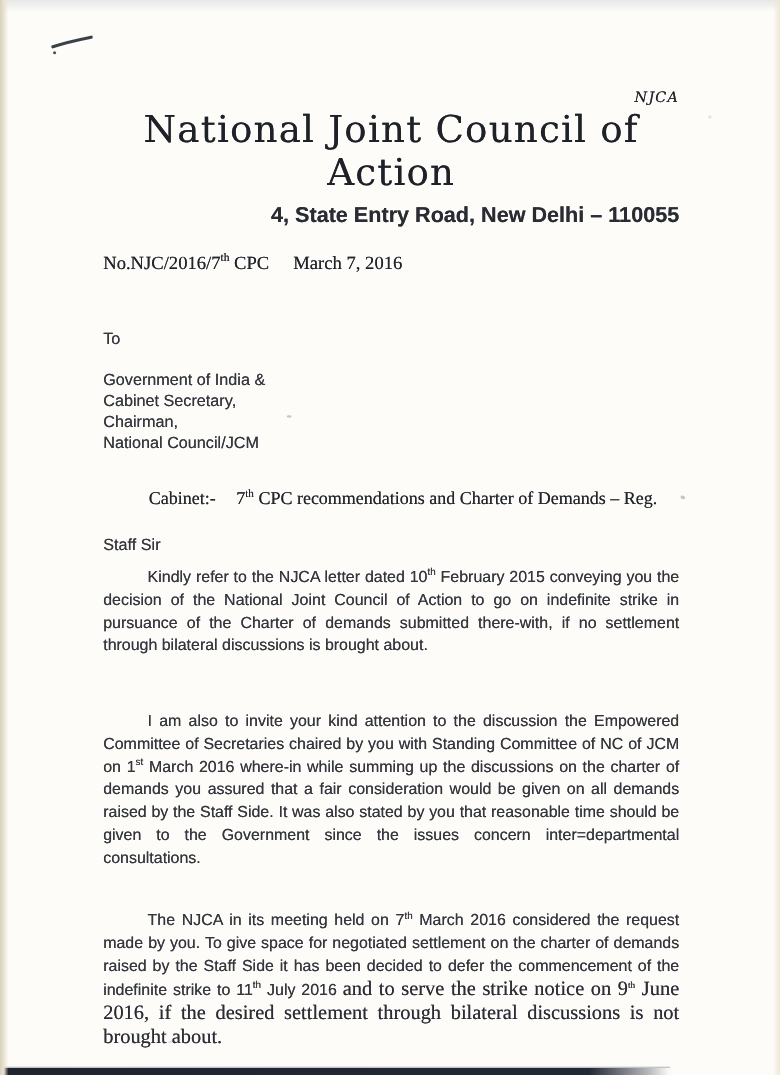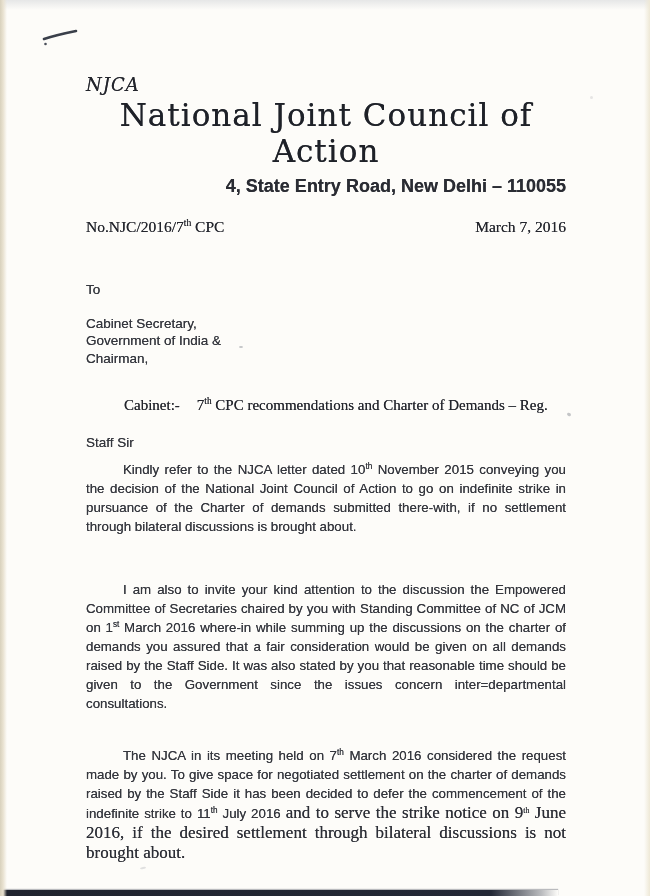--- a/index.html
+++ b/index.html
@@ -46,24 +46,24 @@
 
   
   .content {
     position: relative;
     padding: 0 84px 0 86px;
     z-index: 1;
     text-shadow: 0 0 0.55px rgba(45,47,55,0.85); 
   }
   .org-abbr {
     padding-top: 74px;
-    text-align: left;
+    text-align: right;
     font-family: "DejaVu Serif", serif;
     font-style: italic;
-    font-size: 18px;
+    font-size: 12px;
     letter-spacing: 1px;
     color: #23252c;
   }
   .org-name {
     margin: 2px 0 0 0;
     text-align: center;
     font-family: "DejaVu Serif", serif;
     font-weight: normal;
     font-size: 31px;
     letter-spacing: 1px;
@@ -72,21 +72,20 @@
   .org-address {
     margin-top: 7px;
     text-align: right;
     font-size: 18px;
     font-weight: bold;
     color: #2a2c33;
   }
   .ref-row {
     margin-top: 21px;
     display: flex;
-    justify-content: space-between;
     font-family: "Liberation Serif", serif;
     font-size: 15.5px;
     color: #23252c;
     gap: 20px;
   }
   .recipient { margin-top: 45px; font-size: 13.5px; line-height: 17.5px; }
   .recipient .to-label { margin-bottom: 16px; }
   .subject-row {
     margin-top: 30px;
     padding-left: 38px;
@@ -138,28 +137,29 @@
     <div class="org-address">4, State Entry Road, New Delhi – 110055</div>
   </header>
 
   <div class="ref-row">
     <span><span>No.NJC/2016/7</span><sup>th</sup><span> CPC</span></span>
     <span>March 7, 2016</span>
   </div>
 
   <div class="recipient">
     <div class="to-label">To</div>
+    <div>Government of India &amp;</div>
     <div>Cabinet Secretary,</div>
-    <div>Government of India &amp;</div>
     <div>Chairman,</div>
+    <div>National Council/JCM</div>
   </div>
 
   <div class="subject-row">
     <span class="subject-label">Cabinet:-</span><span><span>7</span><sup>th</sup><span> CPC recommendations and Charter of Demands – Reg.</span></span>
   </div>
 
   <div class="greeting">Staff Sir</div>
 
-  <p class="body-para p1"><span>Kindly refer to the NJCA letter dated 10</span><sup>th</sup><span> November 2015 conveying you the decision of the National Joint Council of Action to go on indefinite strike in pursuance of the Charter of demands submitted there-with, if no settlement through bilateral discussions is brought about.</span></p>
+  <p class="body-para p1"><span>Kindly refer to the NJCA letter dated 10</span><sup>th</sup><span> February 2015 conveying you the decision of the National Joint Council of Action to go on indefinite strike in pursuance of the Charter of demands submitted there-with, if no settlement through bilateral discussions is brought about.</span></p>
   <p class="body-para p2"><span>I am also to invite your kind attention to the discussion the Empowered Committee of Secretaries chaired by you with Standing Committee of NC of JCM on 1</span><sup>st</sup><span> March 2016 where-in while summing up the discussions on the charter of demands you assured that a fair consideration would be given on all demands raised by the Staff Side. It was also stated by you that reasonable time should be given to the Government since the issues concern inter=departmental consultations.</span></p>
   <p class="body-para p3"><span>The NJCA in its meeting held on 7</span><sup>th</sup><span> March 2016 considered the request made by you. To give space for negotiated settlement on the charter of demands raised by the Staff Side it has been decided to defer the commencement of the indefinite strike to 11</span><sup>th</sup><span> July 2016 </span><span class="serif">and to serve the strike notice on 9</span><sup class="serif">th</sup><span class="serif"> June 2016, if the desired settlement through bilateral discussions is not brought about.</span></p>
 
 </div>
 
 </body></html>

